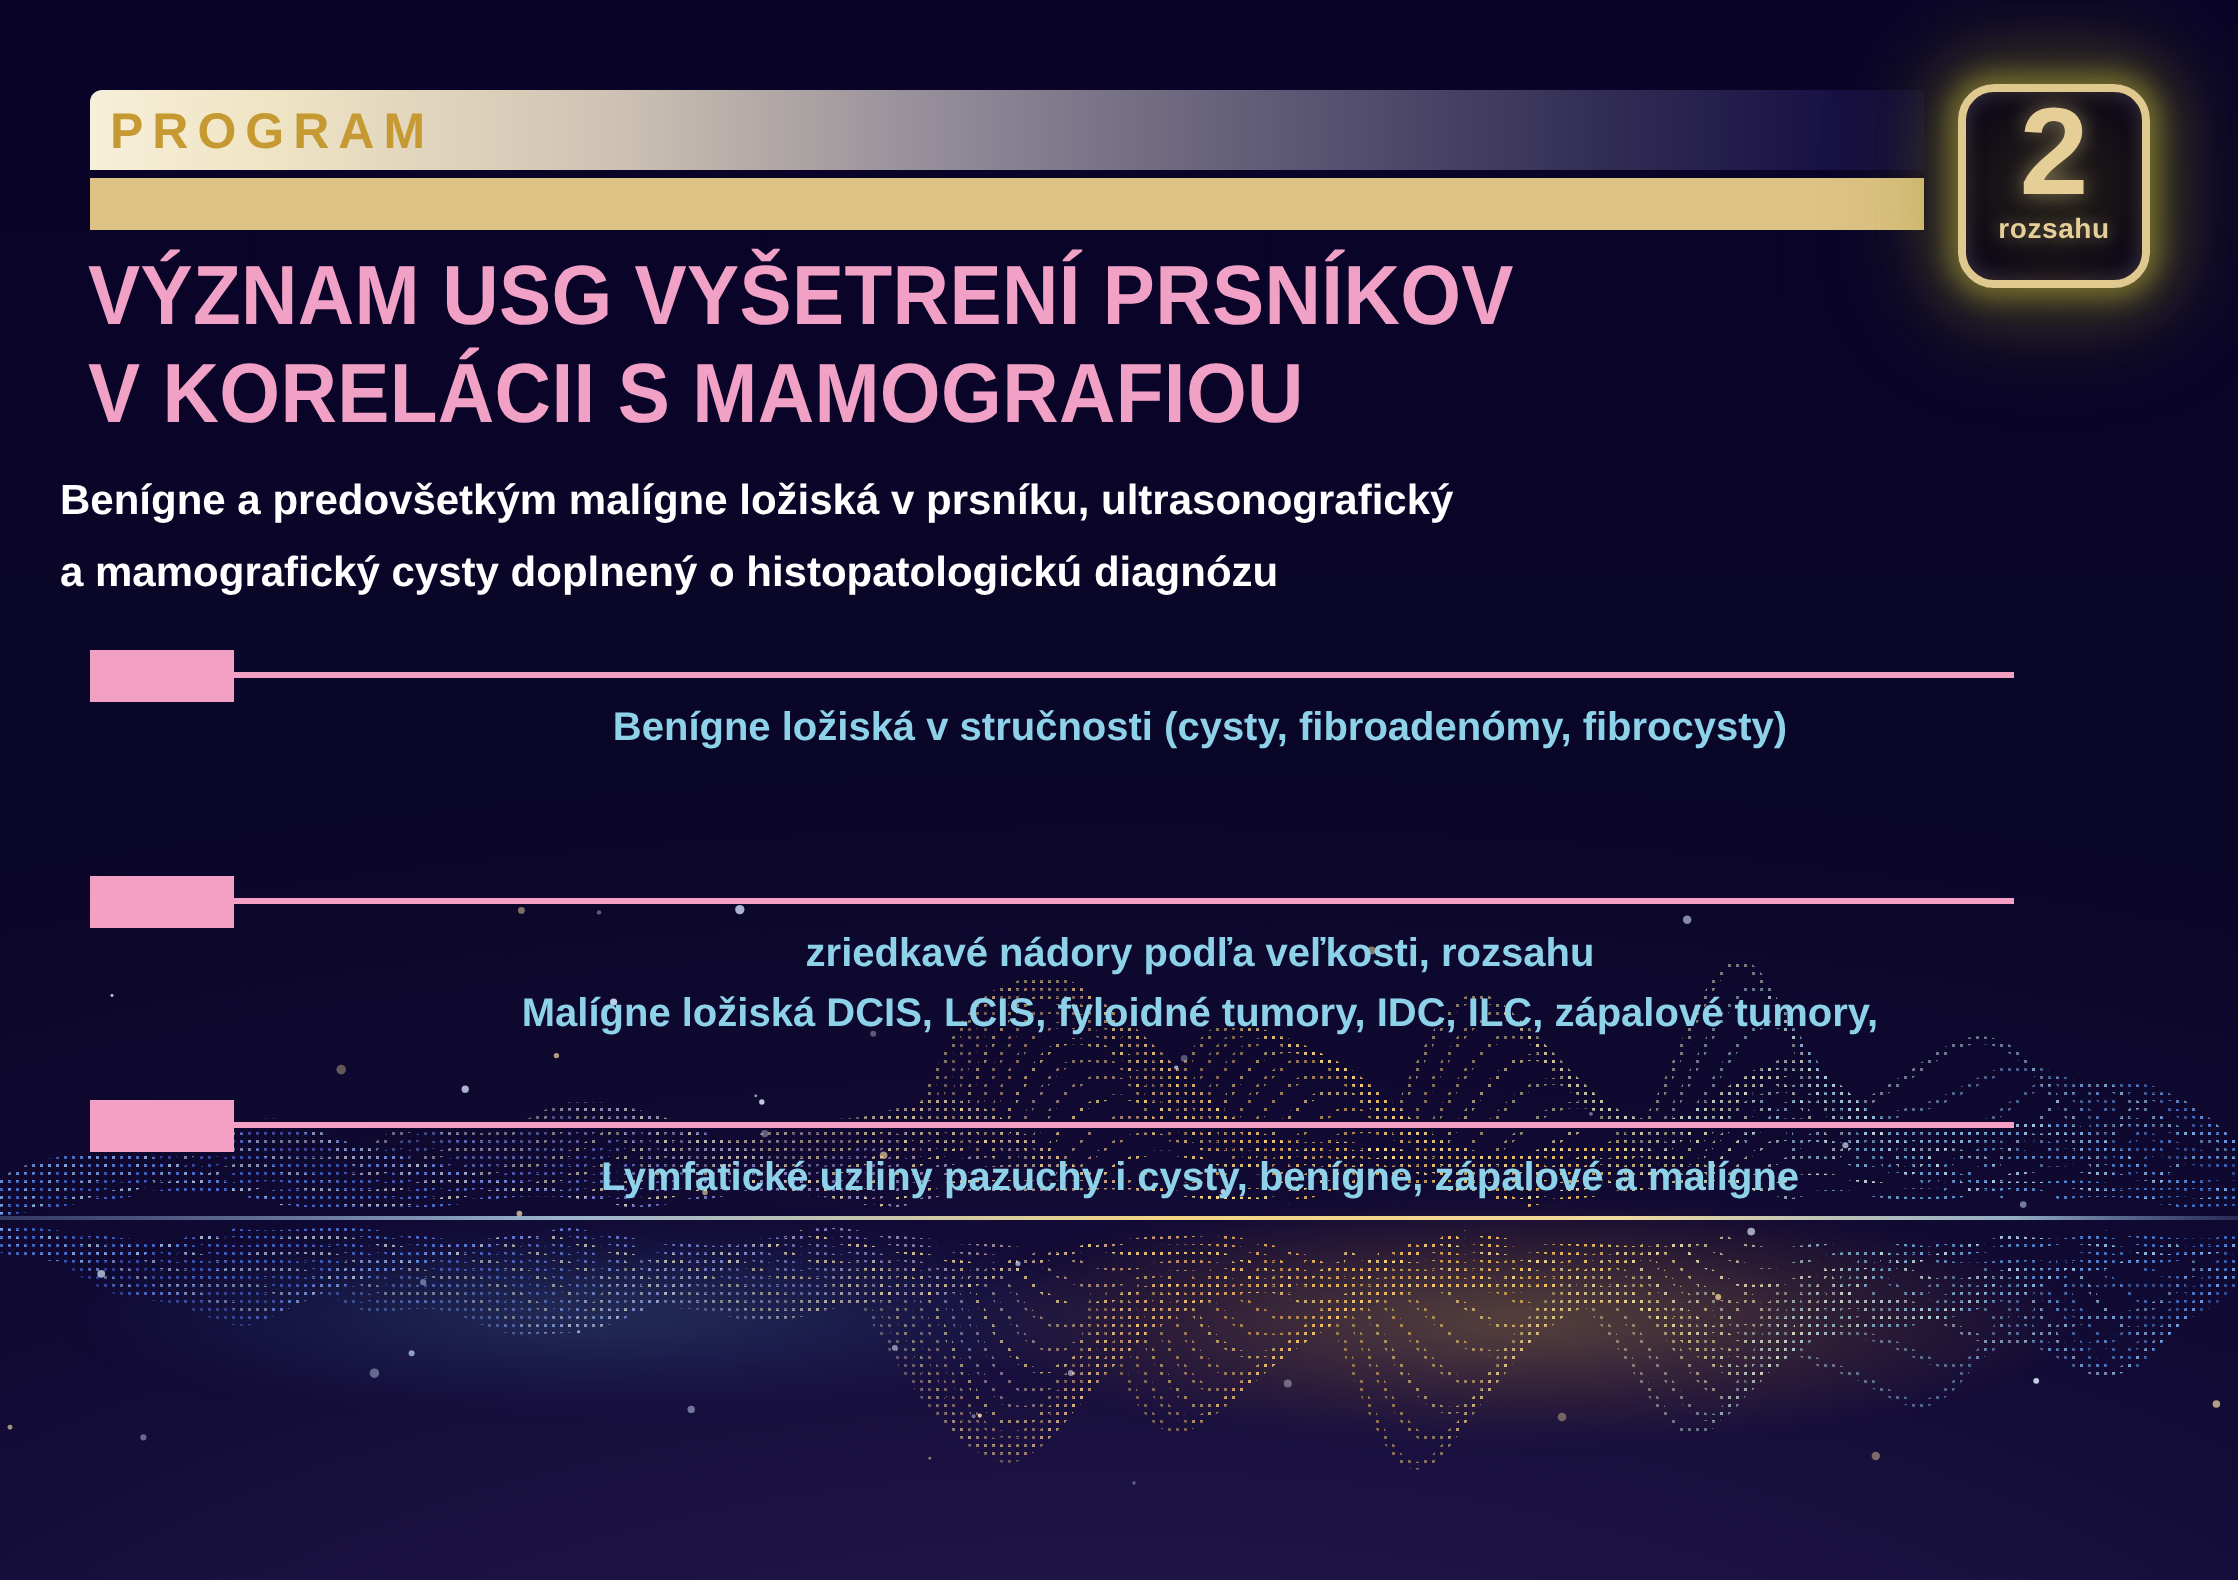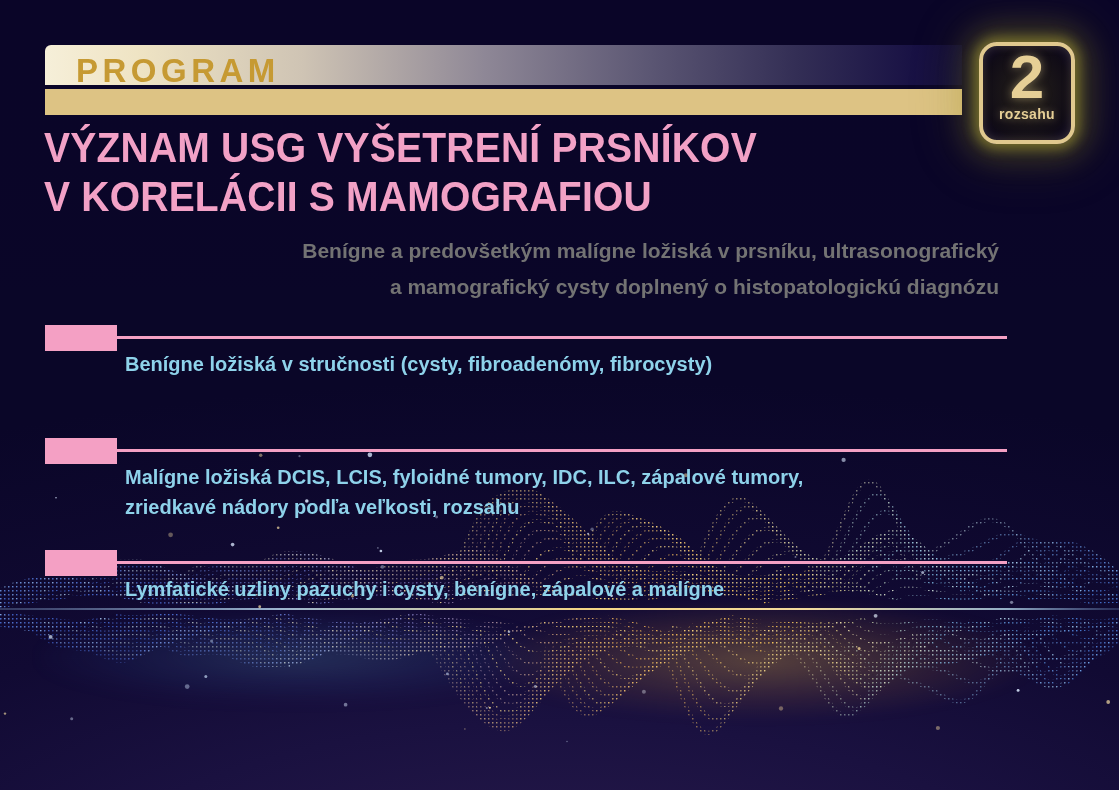--- a/index.html
+++ b/index.html
@@ -39,22 +39,22 @@
   .banner-top{
     position:absolute;left:0;top:0;width:917px;height:40px;
     border-radius:6px 0 0 0;
     background:linear-gradient(90deg,#f6efd9 0%,#efe4c4 10%,#cfc4b4 28%,#8e8796 48%,#5b5673 66%,#332e55 82%,#181144 95%,#0f0a35 100%);
   }
   .banner-bottom{
     position:absolute;left:0;top:44px;width:917px;height:26px;
     background:#ddc384;
   }
   .banner-label{
-    position:absolute;left:76px;top:52px;
-    font-size:33px;font-weight:bold;letter-spacing:4.5px;
+    position:absolute;left:55px;top:52px;
+    font-size:25px;font-weight:bold;letter-spacing:4.5px;
     color:#c69a33;
     font-family:"Liberation Sans", sans-serif;
   }
 
   
   .badge{
     position:absolute;left:979px;top:42px;width:96px;height:102px;
     border:4px solid #e0c98e;border-radius:18px;
     box-shadow:0 0 12px 5px rgba(208,198,60,.40),
                0 0 28px 14px rgba(170,165,30,.24),
@@ -82,43 +82,42 @@
     color:#f2a1c6;
     font-size:42px;line-height:49px;font-weight:bold;
     letter-spacing:.2px;
     font-family:"Liberation Sans", sans-serif;
     transform:scaleX(.93);transform-origin:left top;
   }
   .title .ln{display:block;white-space:nowrap;}
 
   
   .subtitle{
-    position:absolute;left:49px;top:233px;width:950px;
-    color:#737373;font-size:21px;line-height:36px;font-weight:bold;
-    font-family:"Liberation Sans", sans-serif;
-    text-align:right;
+    position:absolute;left:30px;top:233px;width:950px;
+    color:#ffffff;font-size:21px;line-height:36px;font-weight:bold;
+    font-family:"Liberation Sans", sans-serif;
   }
   .subtitle .ln{display:block;white-space:nowrap;}
 
   
   .item{position:absolute;left:45px;width:1030px;}
   .item .marker{
     position:absolute;left:0;top:0;width:72px;height:26px;
     background:#f4a0c4;
   }
   .item .rule{
     position:absolute;left:72px;top:11px;width:890px;height:3px;
     background:#f4a0c4;
   }
   .item .txt{
     position:absolute;left:80px;top:24px;width:950px;
     color:#8ed2ea;font-size:20px;line-height:30px;font-weight:bold;
     font-family:"Liberation Sans", sans-serif;
   }
-  .item .txt .ln{display:block;white-space:nowrap;}
+  .item .txt .ln{display:block;white-space:nowrap;text-align:center;}
 
   #item-0{top:325px;}
   #item-1{top:438px;}
   #item-2{top:550px;}
 </style>
 </head>
 <body>
 
 <div id="stage">
 
@@ -286,22 +285,22 @@
     <div class="txt">
       <span class="ln">Benígne ložiská v stručnosti (cysty, fibroadenómy, fibrocysty)</span>
       <span class="ln"></span>
     </div>
   </div>
 
   <div class="item" id="item-1">
     <div class="marker"></div>
     <div class="rule"></div>
     <div class="txt">
+      <span class="ln">zriedkavé nádory podľa veľkosti, rozsahu</span>
       <span class="ln">Malígne ložiská DCIS, LCIS, fyloidné tumory, IDC, ILC, zápalové tumory,</span>
-      <span class="ln">zriedkavé nádory podľa veľkosti, rozsahu</span>
     </div>
   </div>
 
   <div class="item" id="item-2">
     <div class="marker"></div>
     <div class="rule"></div>
     <div class="txt">
       <span class="ln">Lymfatické uzliny pazuchy i cysty, benígne, zápalové a malígne</span>
       <span class="ln"></span>
     </div>

